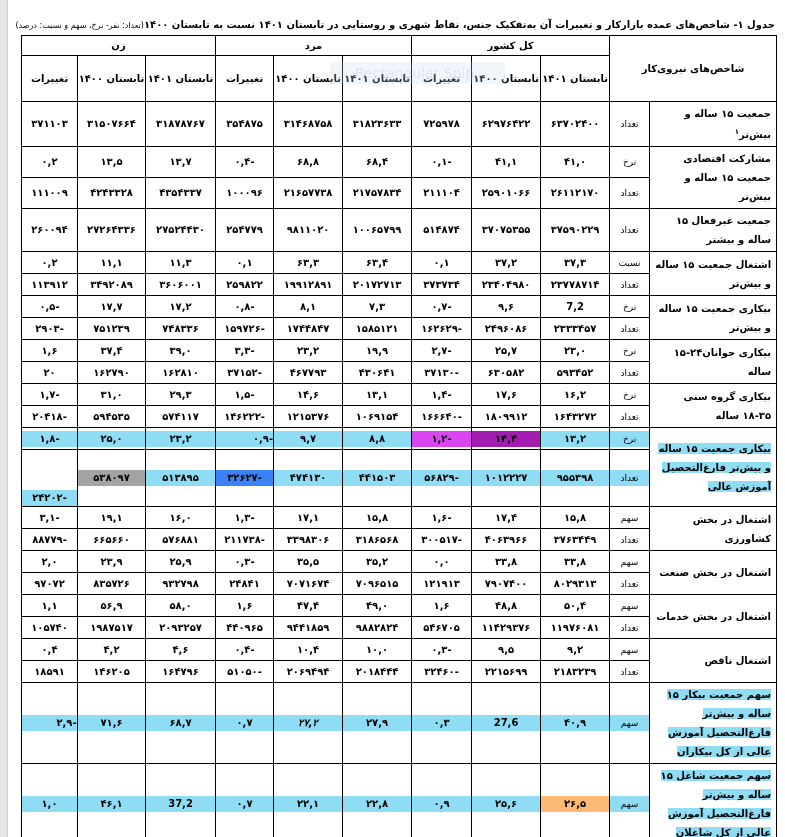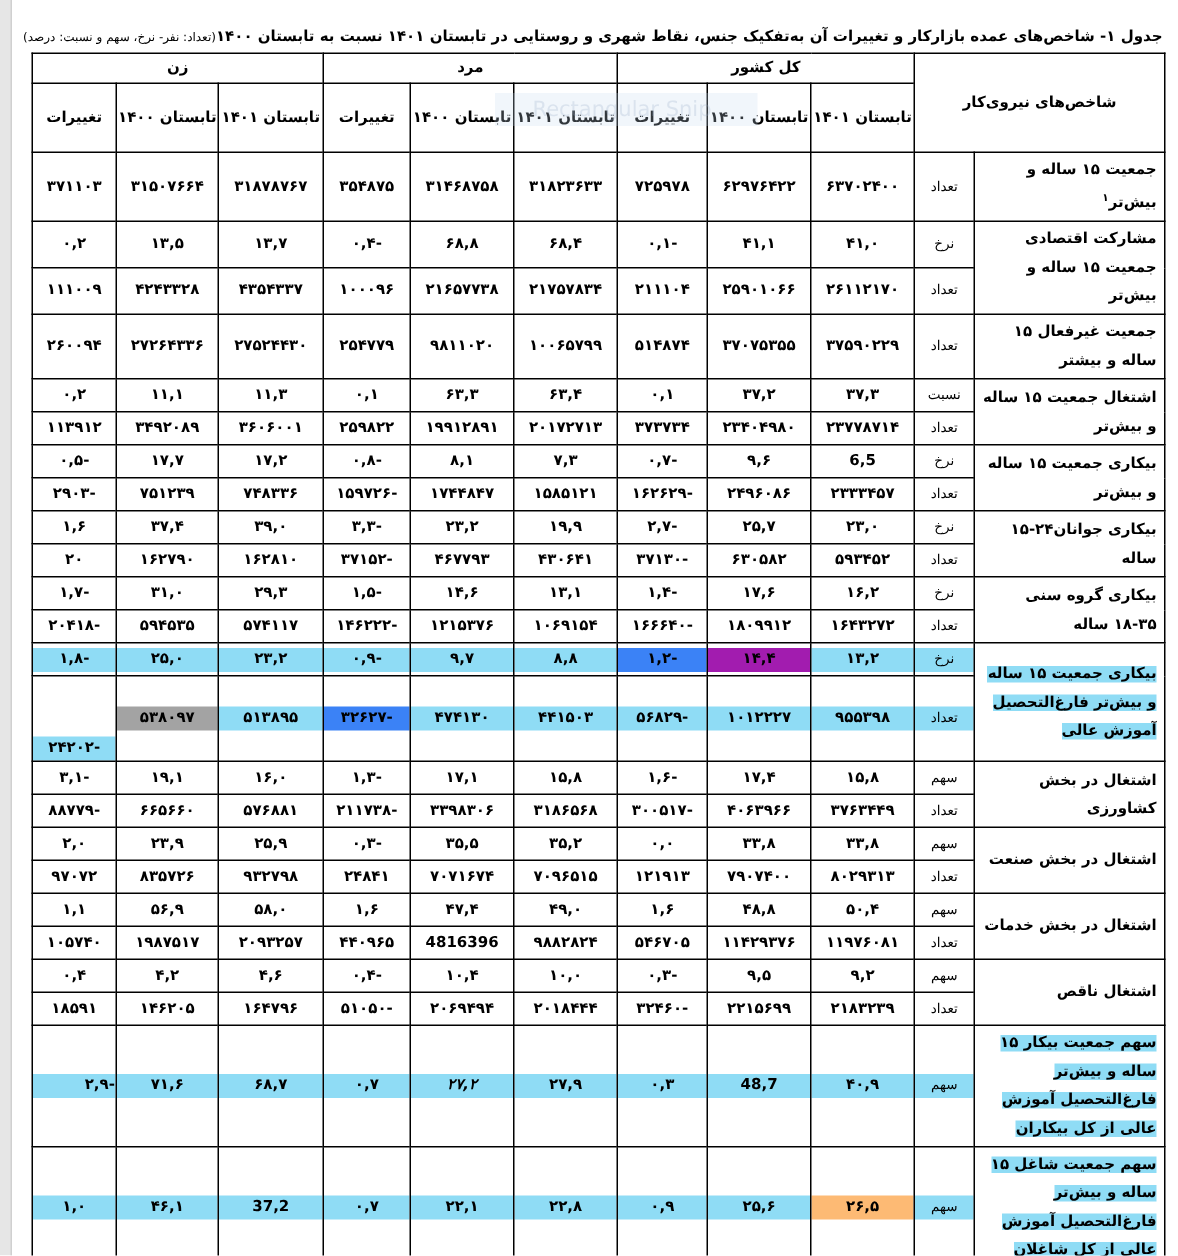--- a/index.html
+++ b/index.html
@@ -153,21 +153,21 @@
         <td><span>۲۰۱۷۲۷۱۳</span></td>
         <td><span>۱۹۹۱۲۸۹۱</span></td>
         <td><span>۲۵۹۸۲۲</span></td>
         <td><span>۳۶۰۶۰۰۱</span></td>
         <td><span>۳۴۹۲۰۸۹</span></td>
         <td><span>۱۱۳۹۱۲</span></td>
       </tr>
       <tr style="height: 22px;">
         <td rowspan="2" class="rowlabel"><span>بیکاری جمعیت ۱۵ ساله و بیش‌تر</span></td>
         <td class="unitcell">نرخ</td>
-        <td><span>6,5</span></td>
+        <td><span>7,2</span></td>
         <td><span>۹,۶</span></td>
         <td><span>-۰,۷</span></td>
         <td><span>۷,۳</span></td>
         <td><span>۸,۱</span></td>
         <td><span>-۰,۸</span></td>
         <td><span>۱۷,۲</span></td>
         <td><span>۱۷,۷</span></td>
         <td><span>-۰,۵</span></td>
       </tr>
       <tr style="height: 22px;">
@@ -237,30 +237,30 @@
         <td class="unitcell hl" style="background: linear-gradient(rgb(255, 255, 255) 0px, rgb(255, 255, 255) 0px);">
           <span style="display: block; background: rgb(143, 220, 245); line-height: 16px;">نرخ</span>
         </td>
         <td>
           <span style="display: block; background: rgb(143, 220, 245); line-height: 16px;">۱۳,۲</span>
         </td>
         <td>
           <span style="display: block; background: #a21caf; line-height: 16px;">۱۴,۴</span>
         </td>
         <td>
-          <span style="display: block; background: #3b82f6; line-height: 16px;">-۱,۲</span>
+          <span style="display: block; background: #d946ef; line-height: 16px;">-۱,۲</span>
         </td>
         <td>
           <span style="display: block; background: rgb(143, 220, 245); line-height: 16px;">۸,۸</span>
         </td>
         <td>
           <span style="display: block; background: rgb(143, 220, 245); line-height: 16px;">۹,۷</span>
         </td>
         <td>
-          <span style="display: block; background: rgb(143, 220, 245); line-height: 16px;">-۰,۹</span>
+          <span style="display: block; background: rgb(143, 220, 245); line-height: 16px; text-align: right;">-۰,۹</span>
         </td>
         <td>
           <span style="display: block; background: rgb(143, 220, 245); line-height: 16px;">۲۳,۲</span>
         </td>
         <td>
           <span style="display: block; background: rgb(143, 220, 245); line-height: 16px;">۲۵,۰</span>
         </td>
         <td>
           <span style="display: block; background: rgb(143, 220, 245); line-height: 16px;">-۱,۸</span>
         </td>
@@ -359,21 +359,21 @@
         <td><span>۵۸,۰</span></td>
         <td><span>۵۶,۹</span></td>
         <td><span>۱,۱</span></td>
       </tr>
       <tr style="height: 22px;">
         <td class="unitcell">تعداد</td>
         <td><span>۱۱۹۷۶۰۸۱</span></td>
         <td><span>۱۱۴۲۹۳۷۶</span></td>
         <td><span>۵۴۶۷۰۵</span></td>
         <td><span>۹۸۸۲۸۲۴</span></td>
-        <td><span>4816396</span></td>
+        <td><span>۹۴۴۱۸۵۹</span></td>
         <td><span>۴۴۰۹۶۵</span></td>
         <td><span>۲۰۹۳۲۵۷</span></td>
         <td><span>۱۹۸۷۵۱۷</span></td>
         <td><span>۱۰۵۷۴۰</span></td>
       </tr>
       <tr style="height: 22px;">
         <td rowspan="2" class="rowlabel"><span>اشتغال ناقص</span></td>
         <td class="unitcell">سهم</td>
         <td><span>۹,۲</span></td>
         <td><span>۹,۵</span></td>
@@ -399,21 +399,21 @@
       </tr>
       <tr style="height: 70px;">
         <td rowspan="1" class="rowlabel"><span class="hlspan">سهم جمعیت بیکار ۱۵ ساله و  بیش‌تر   فارغ‌التحصیل آموزش عالی از کل بیکاران</span></td>
         <td class="unitcell hl" style="background: linear-gradient(rgb(255, 255, 255) 0px, rgb(255, 255, 255) 0px);">
           <span style="display: block; background: rgb(143, 220, 245); line-height: 16px;">سهم</span>
         </td>
         <td>
           <span style="display: block; background: rgb(143, 220, 245); line-height: 16px;">۴۰,۹</span>
         </td>
         <td>
-          <span style="display: block; background: rgb(143, 220, 245); line-height: 16px;">48,7</span>
+          <span style="display: block; background: rgb(143, 220, 245); line-height: 16px;">27,6</span>
         </td>
         <td>
           <span style="display: block; background: rgb(143, 220, 245); line-height: 16px;">۰,۳</span>
         </td>
         <td>
           <span style="display: block; background: rgb(143, 220, 245); line-height: 16px;">۲۷,۹</span>
         </td>
         <td>
           <span style="display: block; background: rgb(143, 220, 245); line-height: 16px; font-style: italic;">۲۷,۲</span>
         </td>

